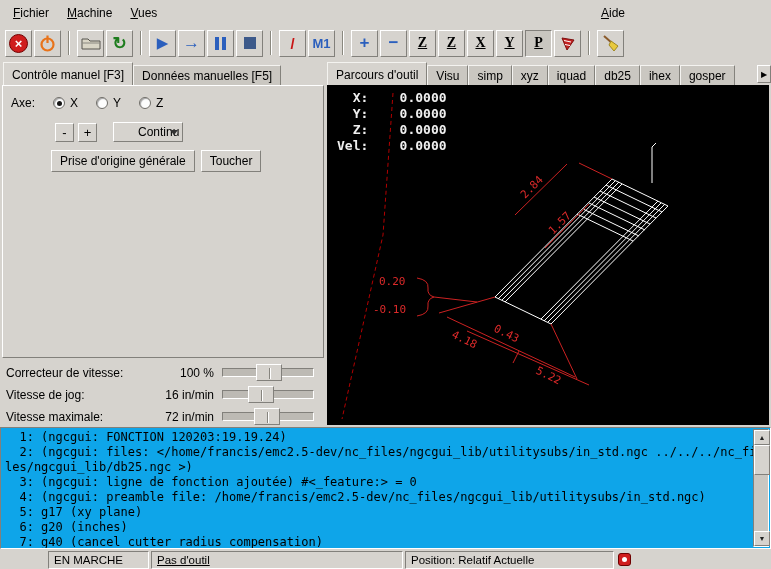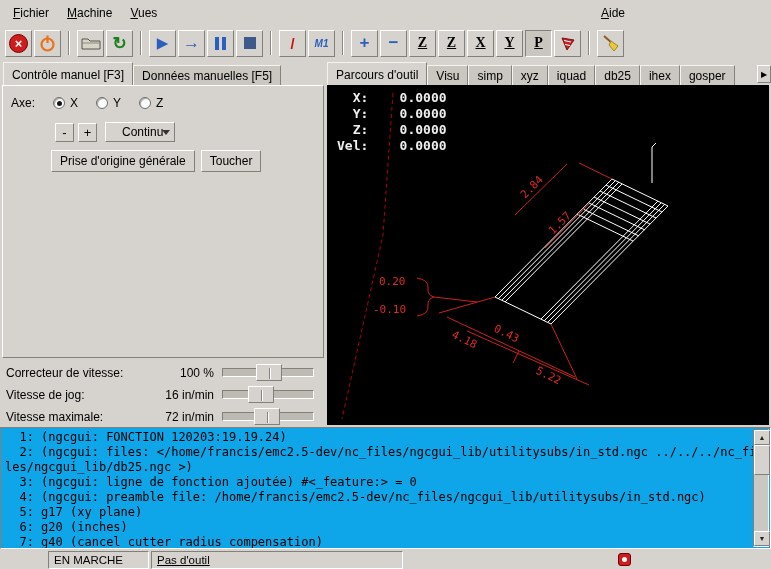--- a/index.html
+++ b/index.html
@@ -28,21 +28,21 @@
   .tbtn.pressed { border-color:#82807b #ffffff #ffffff #82807b; background:#c9c6c0; }
   .tsep { width:0; height:24px; margin:0 5px; border-left:1px solid #8a887f; border-right:1px solid #ffffff; }
   .estop-ic { width:19px; height:19px; border-radius:50%; background:#cf1d1d; border:1px solid #730000;
               color:#fff; font-weight:bold; font-size:13px; line-height:17px; text-align:center; }
   .glyph-run   { color:#2b5fbd; font-size:15px; }
   .glyph-step  { color:#2b5fbd; font-size:17px; font-weight:bold; }
   .glyph-reload{ color:#1e7d1e; font-size:17px; font-weight:bold; }
   .pause-bars  { width:11px; height:13px; border-left:4px solid #2b5fbd; border-right:4px solid #2b5fbd; }
   .stop-square { width:12px; height:12px; background:#3d5a8a; }
   .glyph-slash { color:#c81414; font-size:15px; font-weight:bold; }
-  .glyph-m1    { color:#2b5fbd; font-size:10px; font-weight:bold;font-style:italic; }
+  .glyph-m1    { color:#2b5fbd; font-size:13px; font-weight:bold; }
   .glyph-zoom  { color:#2b5fbd; font-size:17px; font-weight:bold; }
   .vletter     { font-family:"Liberation Serif", serif; font-size:14px; font-weight:bold; text-decoration:underline; }
 
   
   .tabrow { display:flex; align-items:flex-end; }
   .tab { padding:3px 8px 2px; background:#cac7c1; height:20px; margin-top:3px; white-space:nowrap;
          border:1px solid; border-color:#f4f3f0 #84827c #cac7c1 #f4f3f0; border-bottom:none; cursor:default; }
   .tab.active { background:#d6d3ce; height:23px; margin-top:0; padding-top:5px; }
   #left-tabs  { left:3px;  top:62px; height:23px; }
   #right-tabs { left:327px; top:62px; width:444px; height:23px; }
@@ -51,21 +51,21 @@
 
   
   #left-frame { left:2px; top:85px; width:322px; height:273px; background:#d6d3ce; }
   #axis-row { position:absolute; left:8px; top:10px; display:flex; align-items:center; gap:6px; }
   .radio-group { display:flex; align-items:center; gap:5px; margin-left:12px; }
   .radio { width:12px; height:12px; border-radius:50%; background:#fdfdfd; border:1px solid #6f6d68;
            box-shadow: inset 1px 1px 1px rgba(0,0,0,.35); }
   .radio.sel::after { content:""; display:block; width:5px; height:5px; border-radius:50%; background:#151515; margin:2.5px 0 0 2.5px; }
   #jog-row { position:absolute; left:52px; top:36px; display:flex; align-items:center; gap:4px; }
   .jogbtn { width:19px; height:19px; background:#d6d3ce; display:flex; align-items:center; justify-content:center; font-size:13px; }
-  #increment-dd { width:70px; height:20px; margin-left:4px; background:#d6d3ce; display:flex; align-items:center; padding-left:16px; position:relative; }
+  #increment-dd { width:70px; height:20px; margin-left:12px; background:#d6d3ce; display:flex; align-items:center; padding-left:24px; position:relative; }
   .dd-arrow { position:absolute; right:4px; top:7px; width:0; height:0;
               border-left:4px solid transparent; border-right:4px solid transparent; border-top:5px solid #333; }
   #home-row { position:absolute; left:48px; top:64px; display:flex; gap:6px; }
   .pushbtn { background:#d6d3ce; padding:3px 8px; white-space:nowrap; }
 
   
   .slider-row { left:2px; width:322px; height:21px; display:grid; grid-template-columns:1fr 88px 98px; align-items:center; padding:0 4px; }
   .slider-row .val { text-align:right; padding-right:8px; }
   .scale { position:relative; width:92px; height:17px; }
   .trough { position:absolute; left:0; top:4px; width:92px; height:9px; background:#bdbab4; }
@@ -335,14 +335,15 @@
     <div id="sb-thumb" class="up"></div>
     <div id="sb-down" class="sbtn up">
       <span>▼</span>
     </div>
   </div>
 </div>
 
 <div id="statusbar" class="abs">
   <div class="status-seg down" id="status-machine">EN MARCHE</div>
   <div class="status-seg down" id="status-tool">Pas d'outil</div>
+  <div class="status-seg down" id="status-pos">Position: Relatif Actuelle</div>
   <div id="status-icon"></div>
 </div>
 
 </body></html>

